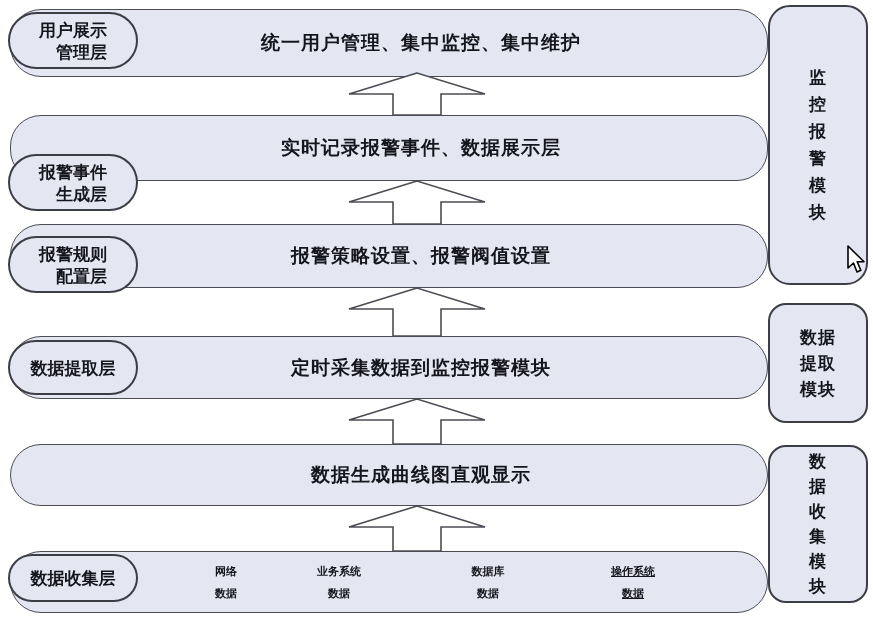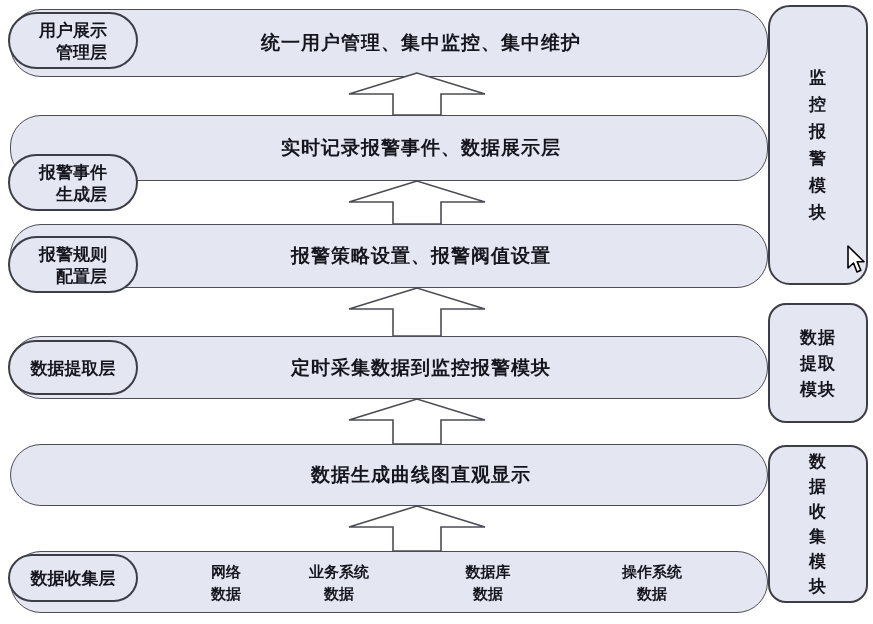--- a/index.html
+++ b/index.html
@@ -24,21 +24,21 @@
   }
   .module{
     position:absolute;left:768px;width:100px;box-sizing:border-box;
     background:#e4e6f1;border:2px solid #3d3d46;
     display:flex;align-items:center;justify-content:center;text-align:center;
     font-size:17px;font-weight:bold;white-space:pre-line;letter-spacing:1px;
   }
   .arrow{position:absolute;left:347px;width:140px;}
   .src-item{
     position:absolute;top:9px;width:130px;text-align:center;
-    font-size:15px;font-weight:bold;line-height:22px;white-space:pre-line;
+    font-size:11px;font-weight:bold;line-height:22px;white-space:pre-line;
   }
   .cursor{position:absolute;left:845px;top:244px;}
 </style>
 </head>
 <body>
 
 <div class="canvas">
 
   <div class="bar" style="top:9px;height:68px;">
     <div class="bar-content">统一用户管理、集中监控、集中维护</div>
@@ -55,21 +55,21 @@
   <div class="bar" style="top:444px;height:62px;">
     <div class="bar-content">数据生成曲线图直观显示</div>
   </div>
   <div class="bar" style="top:551px;height:62px;">
     <div class="src-item" style="left:150px;">网络
 数据</div>
     <div class="src-item" style="left:263px;">业务系统
 数据</div>
     <div class="src-item" style="left:412px;">数据库
 数据</div>
-    <div class="src-item" style="left:576px;">操作系统
+    <div class="src-item" style="left:557px;text-decoration:underline;">操作系统
 数据</div>
   </div>
 
   <div class="pill" style="top:12px;height:57px;">用户展示
 管理层</div>
   <div class="pill" style="top:138px;height:57px;margin-top:16px;">报警事件
 生成层</div>
   <div class="pill" style="top:236px;height:57px;">报警规则
 配置层</div>
   <div class="pill" style="top:340px;height:55px;">数据提取层</div>

